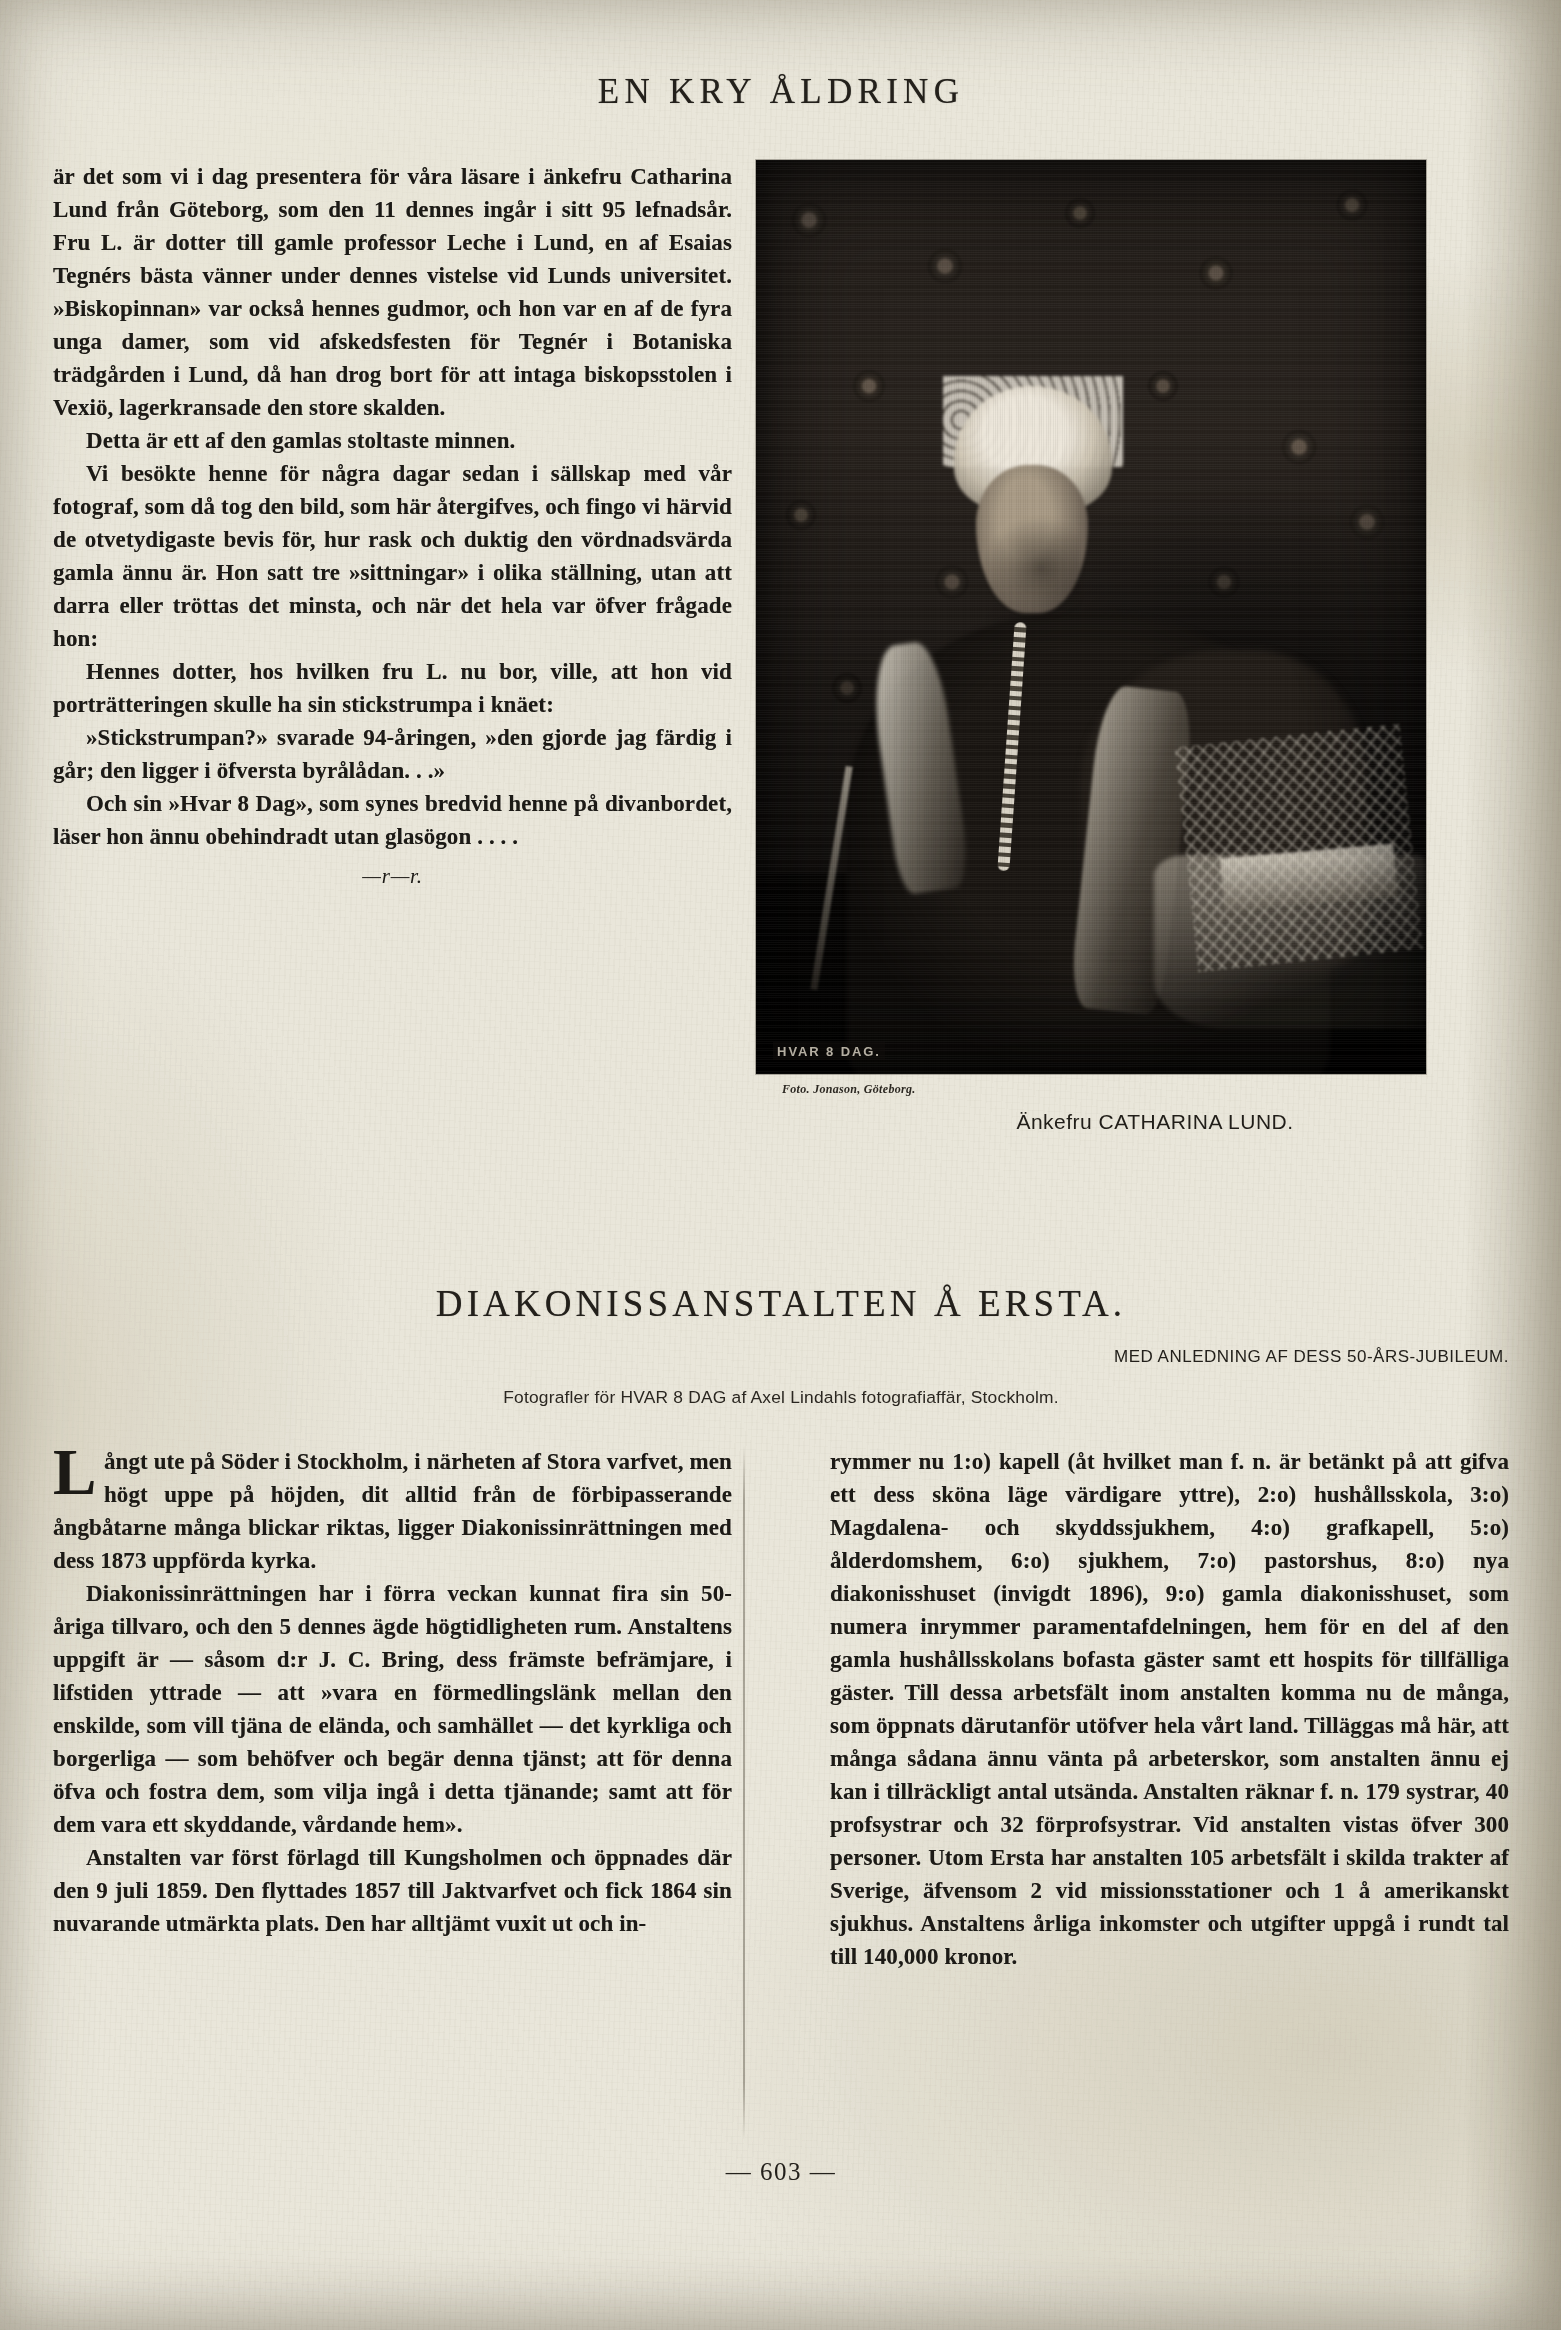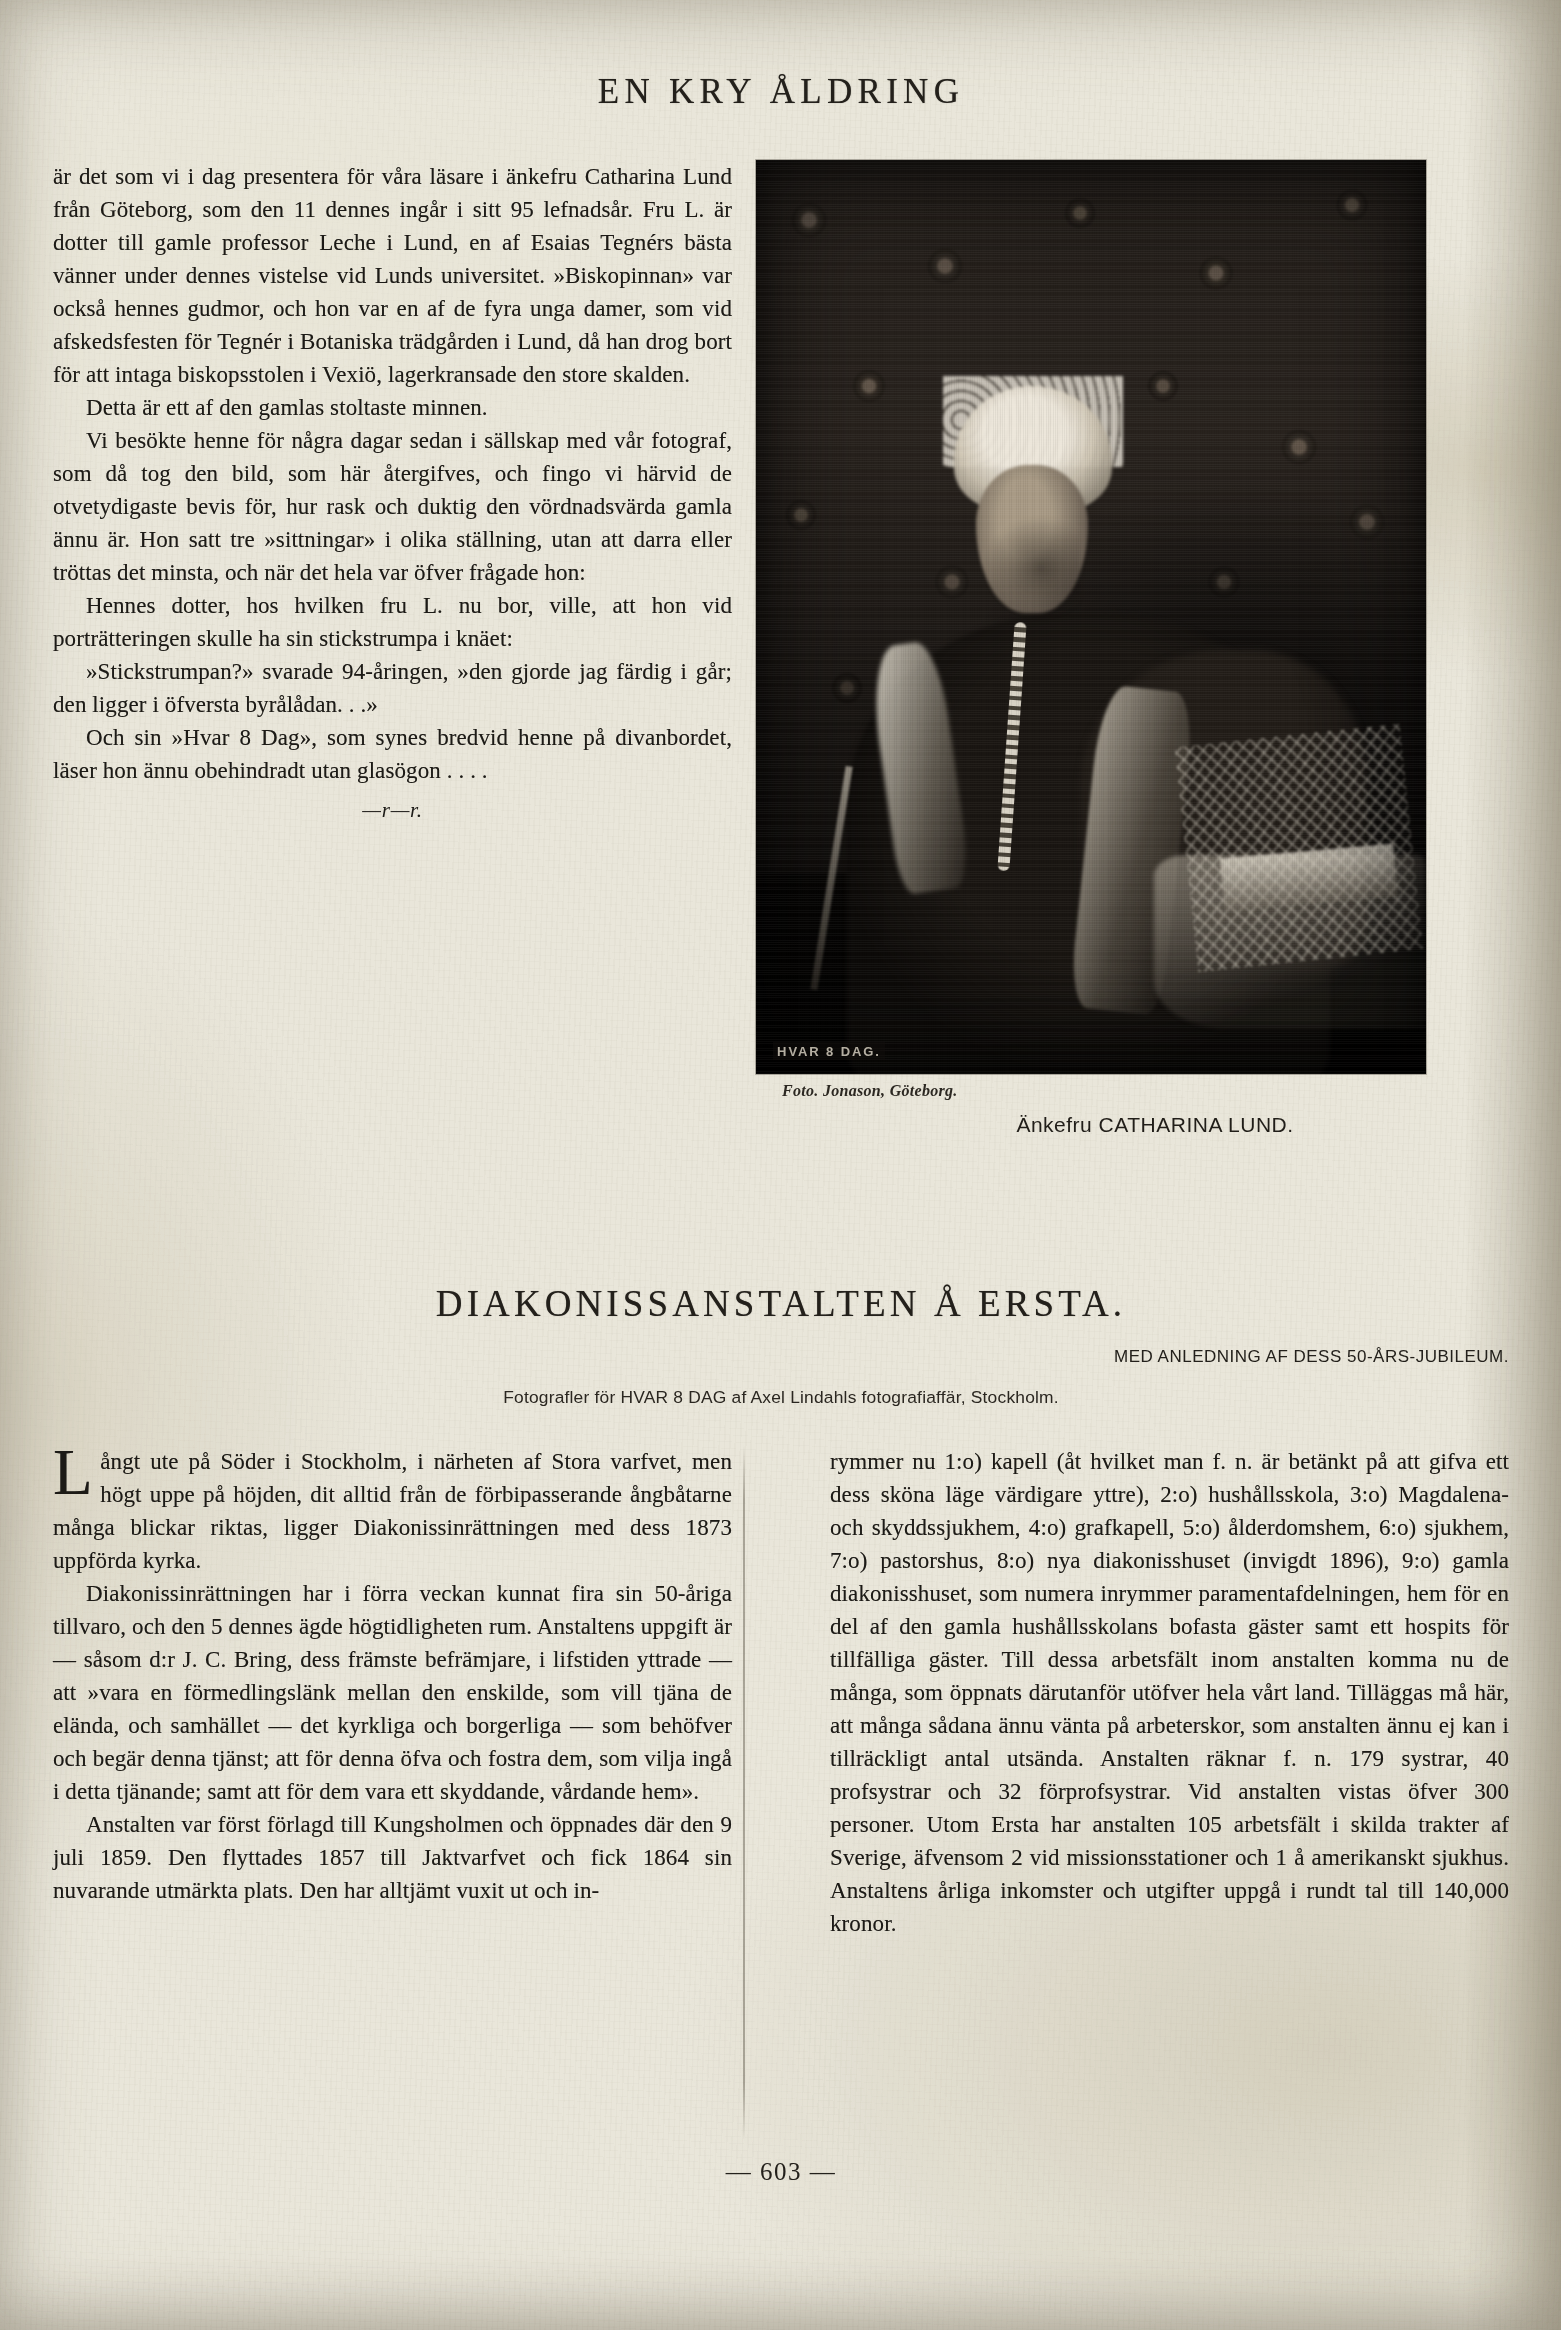--- a/index.html
+++ b/index.html
@@ -80,20 +80,21 @@
   }
   .col-left-top p,
   .col-body p {
     margin: 0;
     text-align: justify;
     text-justify: inter-word;
     font-size: 23px;
     line-height: 33px;
     letter-spacing: 0.1px;
     text-shadow: 0 0 0.6px rgba(30,27,22,.40);
+    font-weight: bold;
   }
   .col-left-top p.ind,
   .col-body p.ind { text-indent: 33px; }
   .sig {
     margin-top: 11px;
     text-align: center;
     font-style: italic;
     font-size: 21px;
     letter-spacing: 0.8px;
   }
@@ -280,21 +281,21 @@
     color: #cdc6b8;
     background: rgba(18,15,12,.55);
     padding: 1.5px 4.5px;
     filter: blur(0.3px);
     opacity: .88;
   }
   .foto-credit {
     margin-top: 7.5px;
     margin-left: 26px;
     font-style: italic;
-    font-size: 16px;
+    font-size: 12px;
     font-weight: 700;
     letter-spacing: 0.3px;
     color: #2c2822;
     filter: blur(0.2px);
   }
   .photo-caption {
     margin-top: 13.6px;
     text-align: center;
     font-family: "Liberation Sans", "DejaVu Sans", sans-serif;
     font-size: 21px;

